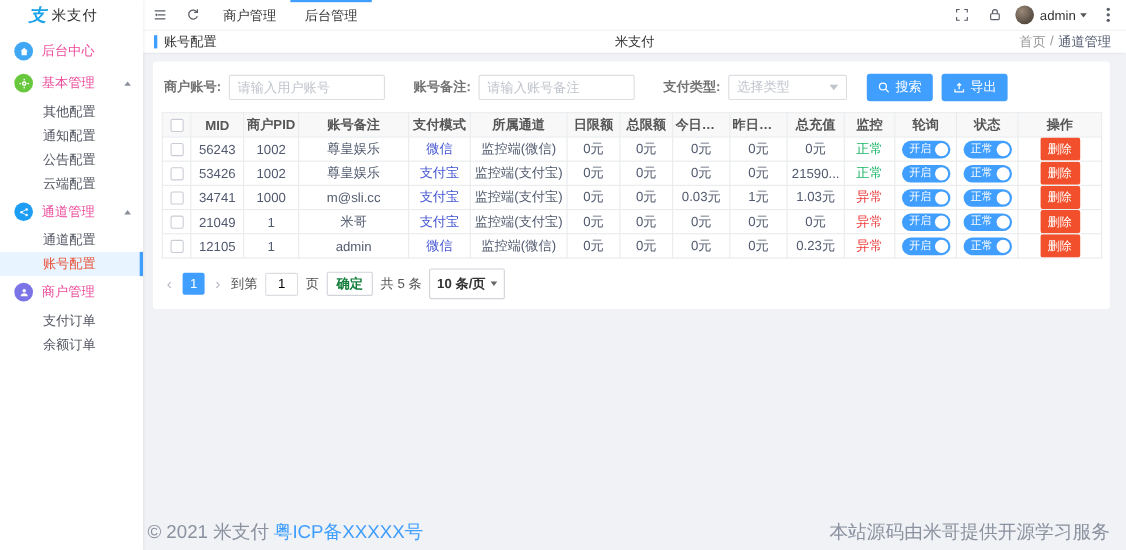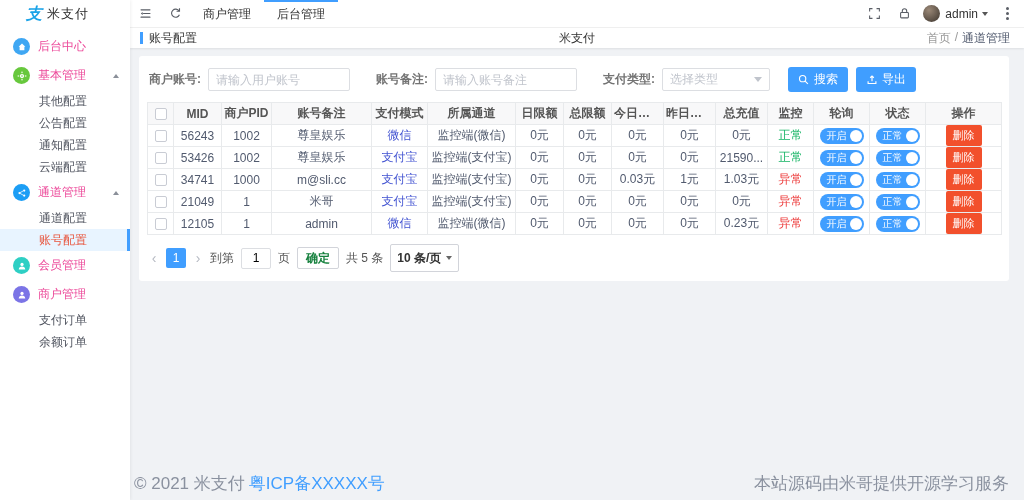--- a/index.html
+++ b/index.html
@@ -113,48 +113,39 @@
               <rect x="7.1" y="1" width="1.8" height="2.4"></rect>
               <rect x="7.1" y="12.6" width="1.8" height="2.4"></rect>
               <rect x="1" y="7.1" width="2.4" height="1.8"></rect>
               <rect x="12.6" y="7.1" width="2.4" height="1.8"></rect>
             </svg>
         </span>
         <span>基本管理</span>
         <span class="arrow-up"></span>
       </div>
       <div class="submenu-item">其他配置</div>
+      <div class="submenu-item">通知配置</div>
       <div class="submenu-item">公告配置</div>
-      <div class="submenu-item">通知配置</div>
       <div class="submenu-item">云端配置</div>
 
       <div class="menu-item">
         <span class="mi-icon" style="background:#1c9ef5">
           <svg viewBox="0 0 16 16">
               <circle cx="4" cy="8" r="1.8" fill="#fff"></circle>
               <circle cx="11.5" cy="4" r="1.8" fill="#fff"></circle>
               <circle cx="11.5" cy="12" r="1.8" fill="#fff"></circle>
               <path d="M5 7.3 10 4.6M5 8.7 10 11.4" stroke="#fff" stroke-width="1.2"></path>
             </svg>
         </span>
         <span>通道管理</span>
         <span class="arrow-up"></span>
       </div>
       <div class="submenu-item">通道配置</div>
       <div class="submenu-item active">账号配置</div>
 
-      <div class="menu-item">
-        <span class="mi-icon" style="background:#2ecfc4">
-          <svg viewBox="0 0 16 16" fill="#fff">
-              <circle cx="8" cy="5.4" r="2.6"></circle>
-              <path d="M2.8 13.4c0-2.9 2.3-4.6 5.2-4.6s5.2 1.7 5.2 4.6z"></path>
-            </svg>
-        </span>
-        <span>会员管理</span>
-      </div>
 
       <div class="menu-item">
         <span class="mi-icon" style="background:#7b74e6">
           <svg viewBox="0 0 16 16" fill="#fff">
               <circle cx="8" cy="5.4" r="2.6"></circle>
               <path d="M2.8 13.4c0-2.9 2.3-4.6 5.2-4.6s5.2 1.7 5.2 4.6z"></path>
             </svg>
         </span>
         <span>商户管理</span>
       </div>

